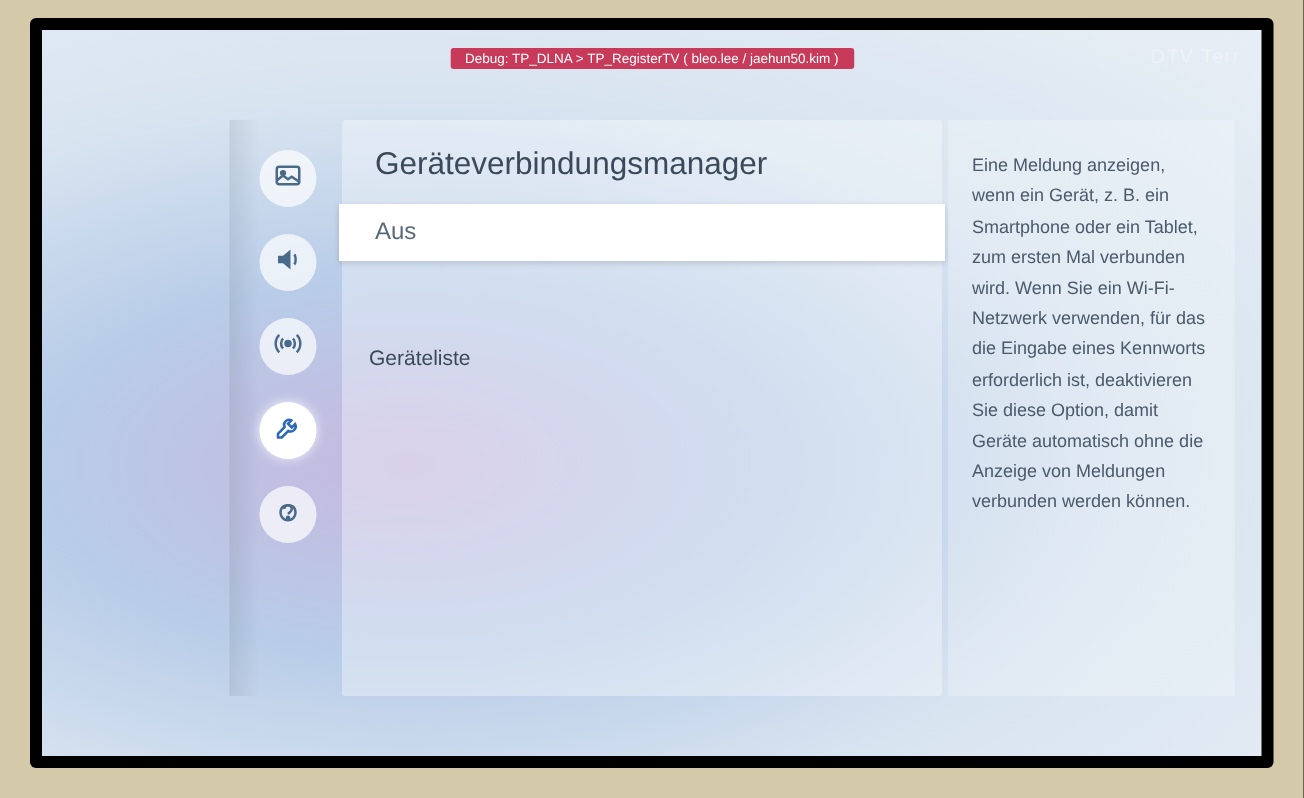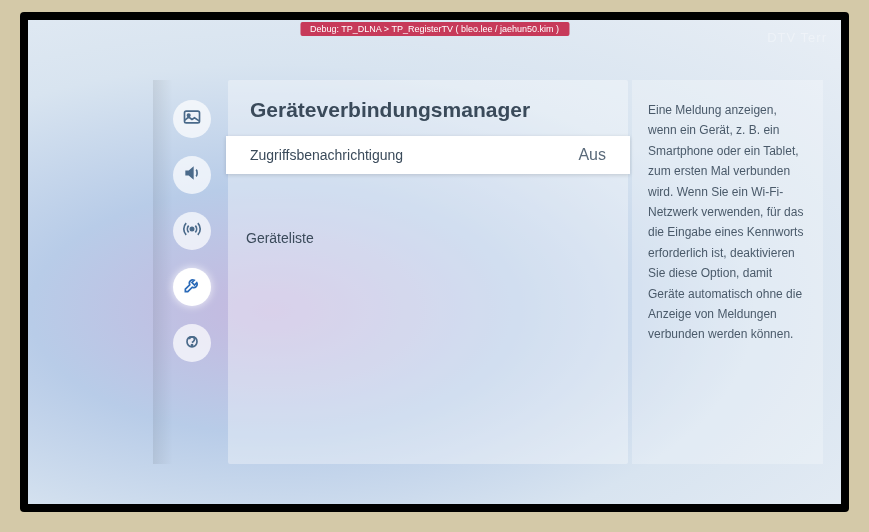--- a/index.html
+++ b/index.html
@@ -23,21 +23,21 @@
   }
   .screen {
     width: 100%;
     height: 100%;
     background: radial-gradient(ellipse at 30% 60%, #c5b8df 0%, #b8cce8 30%, #d8e4f0 60%, #e8eef5 100%);
     position: relative;
     overflow: hidden;
   }
   .debug-bar {
     position: absolute;
-    top: 2px;
+    top: 12px;
     left: 50%;
     transform: translateX(-50%);
     background: #c73a5a;
     color: #fff;
     font-size: 9px;
     padding: 2px 10px;
     border-radius: 2px;
     white-space: nowrap;
     text-align: right;
   }
@@ -79,21 +79,21 @@
     left: 200px;
     width: 400px;
     bottom: 40px;
     background: rgba(255,255,255,0.35);
     border-radius: 2px;
     padding: 18px 0 0 0;
   }
   .panel-title {
     font-size: 21px;
     color: #3a4a5a;
-    font-weight: 700;
+    font-weight: 400;
     padding: 0 22px 14px 22px;
   }
   .menu-item {
     display: flex;
     justify-content: space-between;
     align-items: center;
     padding: 10px 18px;
     font-size: 14px;
     color: #3a4a5a;
     margin-top: 46px;
@@ -184,21 +184,20 @@
               <circle cx="12" cy="17" r="0.8" fill="currentColor"></circle>
             </svg>
         </span>
       </div>
     </div>
 
     <div class="main-panel">
       <div class="panel-title">Geräteverbindungsmanager</div>
 
       <div class="menu-item selected">
-        <span>Zugriffsbenachrichtigung</span>
         <span class="value">Aus</span>
       </div>
 
       <div class="menu-item">
         <span>Geräteliste</span>
         <span class="value"></span>
       </div>
     </div>
 
     <div class="help-panel">

